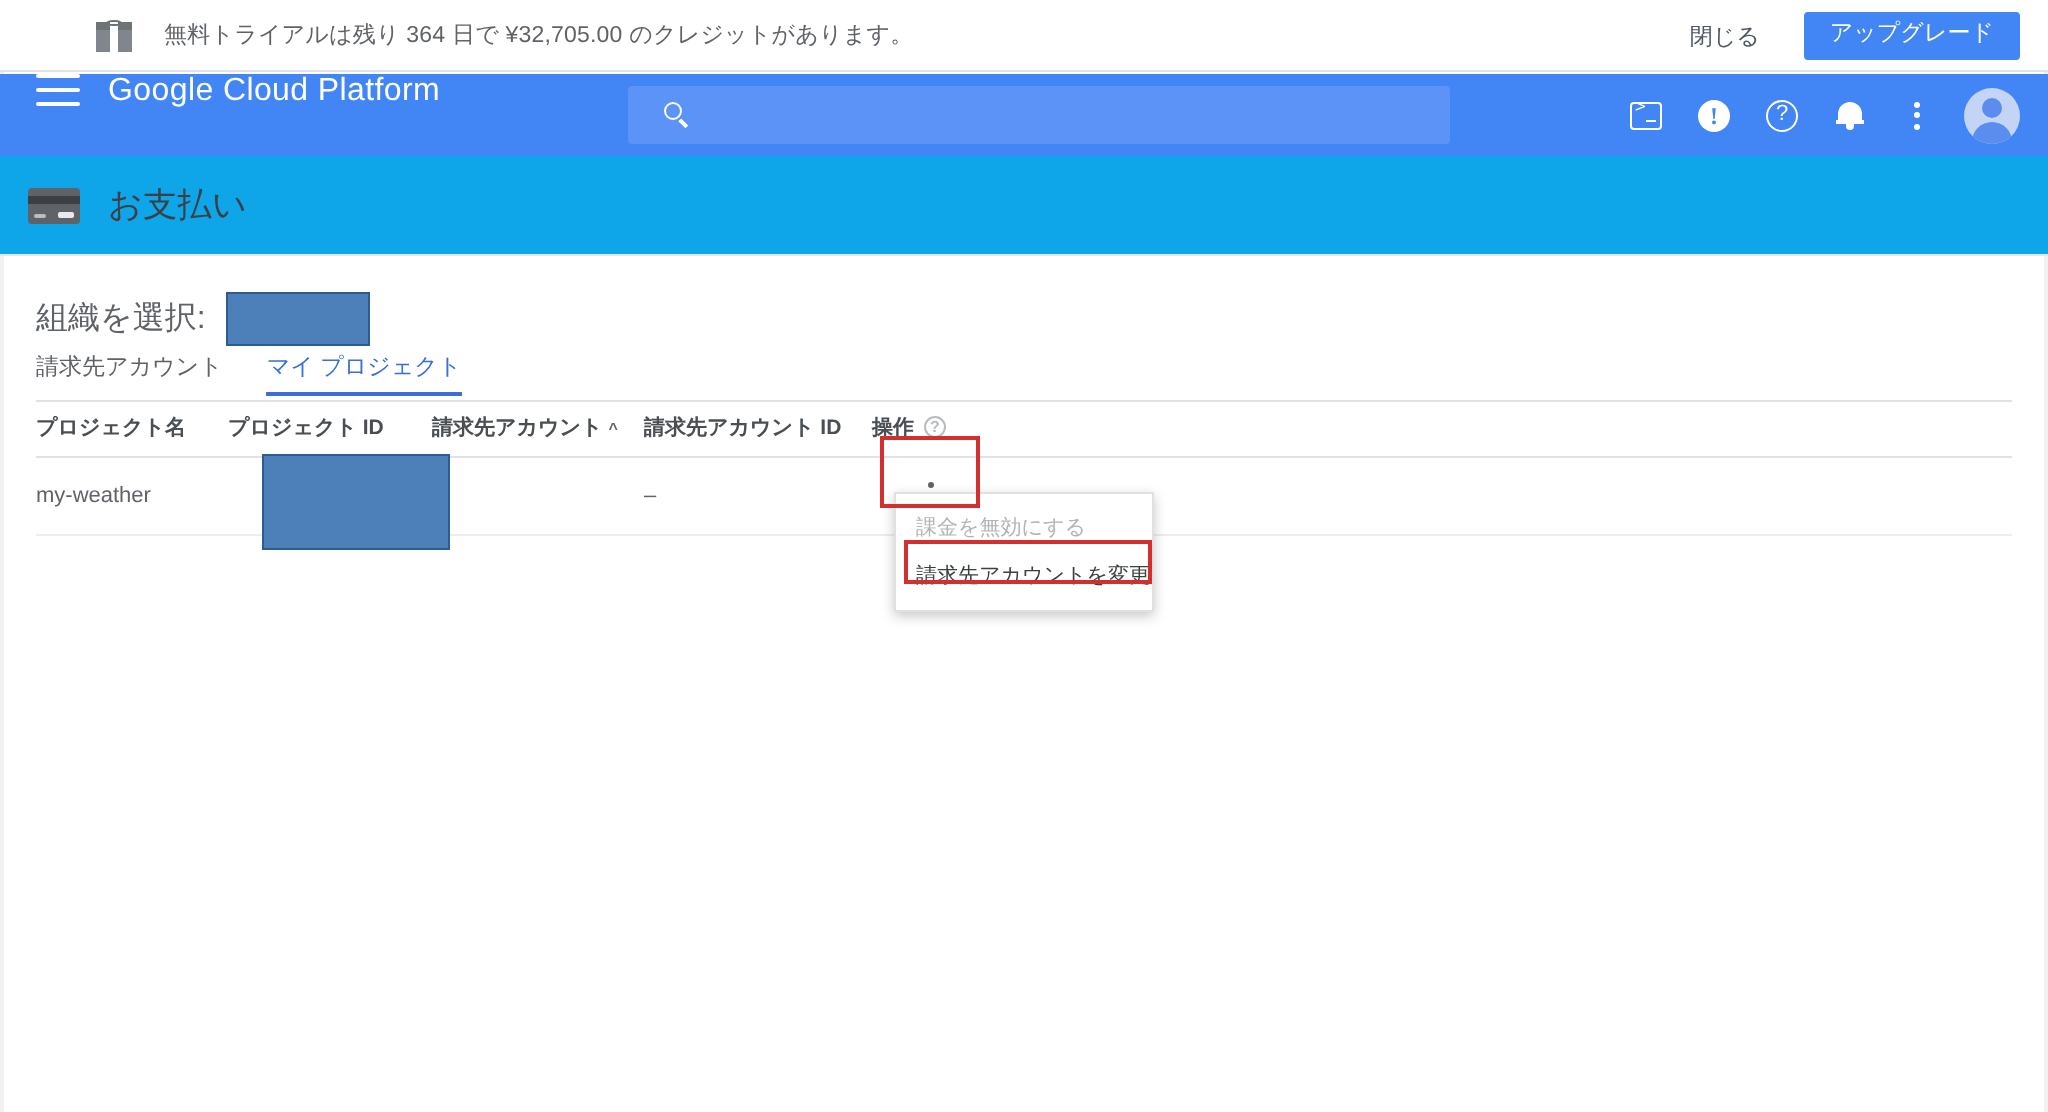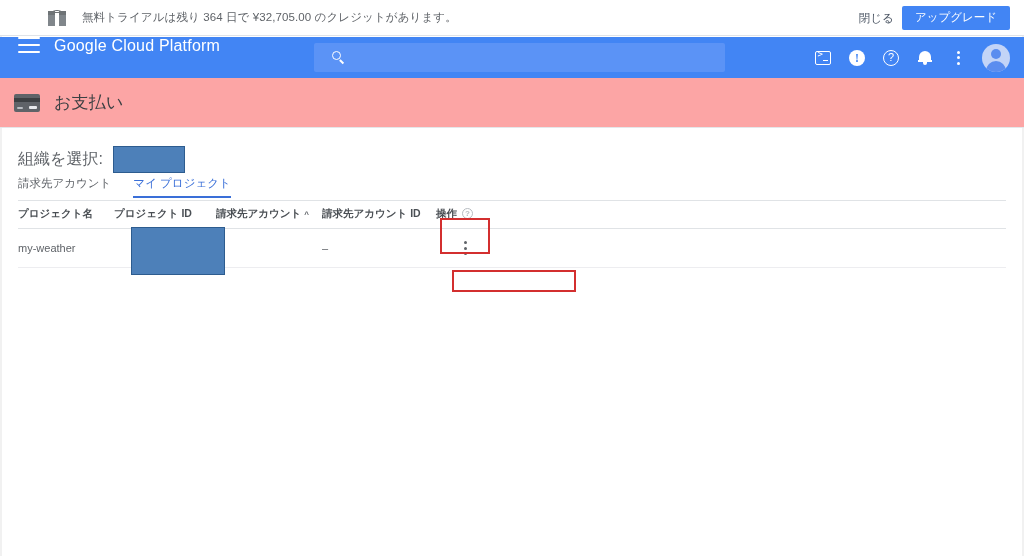--- a/index.html
+++ b/index.html
@@ -35,21 +35,21 @@
   }
   .gift-icon .gbow {
     position: absolute; left: 5px; top: 0px; width: 8px; height: 3px;
     border: 1px solid #6e7376; border-radius: 50%/60%; background: transparent;
   }
   .trial-text {
     font-size: 11.5px; color: #5f6368; letter-spacing: .1px; white-space: nowrap;
   }
   .banner-right {
     position: absolute; right: 14px; top: 0; height: 36px;
-    display: flex; align-items: center; gap: 8px;
+    display: flex; align-items: center; gap: 22px;
   }
   .close-link {
     font-size: 11.5px; color: #4b5563; cursor: pointer; user-select: none;
   }
   .upgrade-btn {
     background: #4285f4; color: #fff; font-size: 11.5px;
     padding: 6px 13px 7px; border: none; border-radius: 2px; cursor: pointer;
     line-height: 1; white-space: nowrap;
     font-family: "Liberation Sans", "DejaVu Sans", sans-serif;
   }
@@ -143,21 +143,21 @@
     border-radius: 50%; background: #5b8def;
   }
   .avatar .torso {
     position: absolute; left: 4px; top: 17px; width: 20px; height: 14px;
     border-radius: 10px 10px 0 0; background: #5b8def;
   }
 
   
   .page-title-row {
     position: absolute; left: 0; top: 78px; width: 1024px; height: 50px;
-    background: #fca5a5; border-bottom: 1px solid #e4e7ea;
+    background: #0ea5e9; border-bottom: 1px solid #e4e7ea;
     display: flex; align-items: center;
   }
   .card-icon {
     width: 26px; height: 18px; margin-left: 14px; margin-right: 14px;
     background: #5f6368; border-radius: 2px; position: relative; flex: 0 0 auto;
   }
   .card-icon .stripe {
     position: absolute; left: 0; top: 4px; width: 26px; height: 4px; background: #3c4043;
   }
   .card-icon .chip {
@@ -387,17 +387,21 @@
                 <i></i>
               </div>
           </td>
           <td></td>
         </tr>
       </tbody>
     </table>
     <div class="id-redact"></div>
   </div>
 
+  <div class="menu">
+    <div class="menu-item disabled">課金を無効にする</div>
+    <div class="menu-item enabled">請求先アカウントを変更</div>
+  </div>
 
   <div class="hl-kebab"></div>
   <div class="hl-menu-item"></div>
 
 </div>
 
 </body></html>

